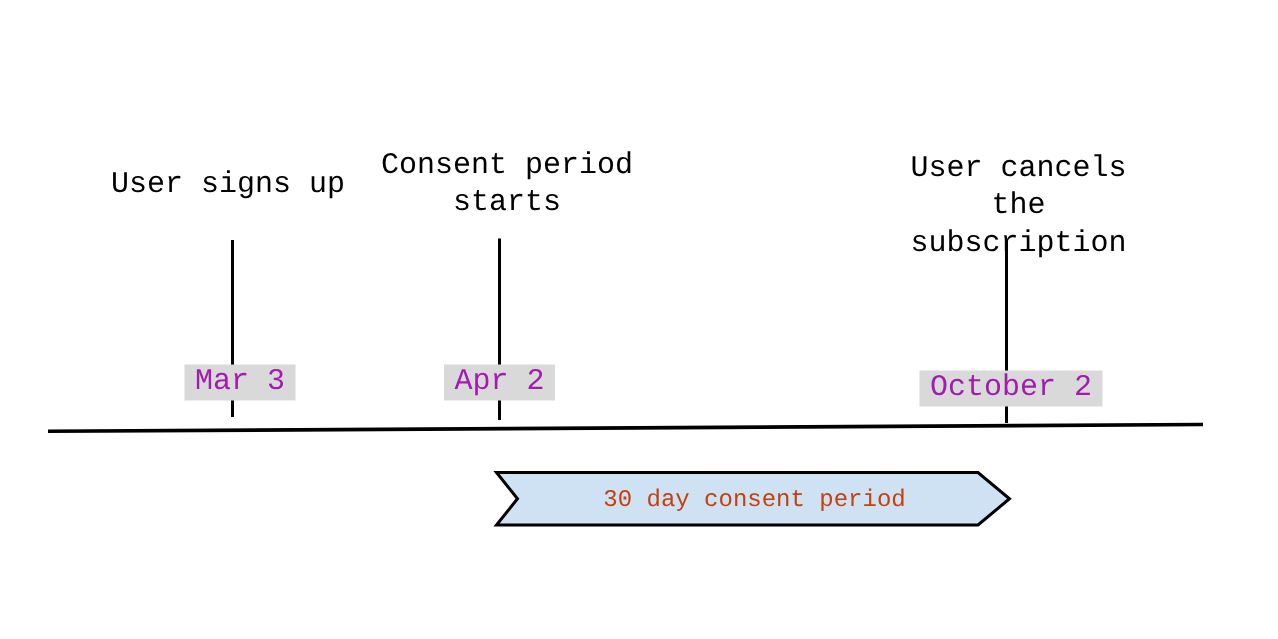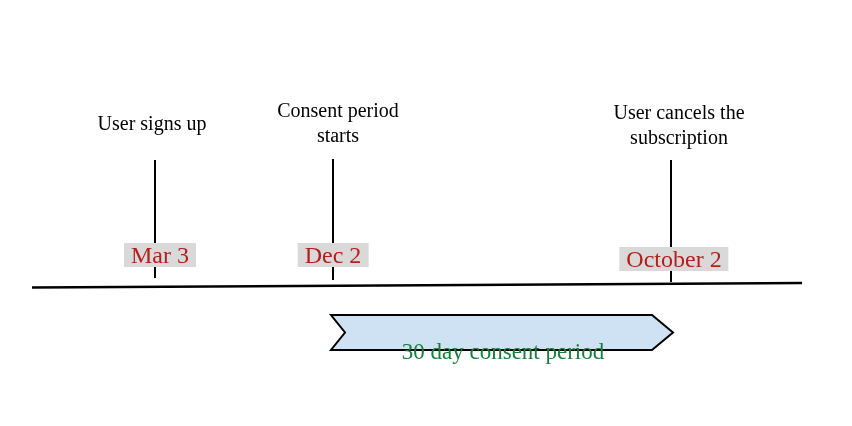--- a/index.html
+++ b/index.html
@@ -6,55 +6,54 @@
     margin: 0;
     padding: 0;
     background: #ffffff;
   }
   .canvas {
     position: relative;
     width: 852px;
     height: 426px;
     background: #ffffff;
     overflow: hidden;
-    font-family: Liberation Serif, serif;
+    font-family: Liberation Mono, monospace;
     color: #000000;
   }
   .layer-svg {
     position: absolute;
     left: 0;
     top: 0;
   }
   .event-label {
     position: absolute;
     transform: translateX(-50%);
     font-size: 20px;
     line-height: 25px;
     text-align: center;
     white-space: pre-line;
     color: #000000;
   }
   .date-label {
     position: absolute;
     transform: translateX(-50%);
-    font-size: 24px;
+    font-size: 20px;
     line-height: 24px;
     padding: 0 7px;
     background: #d9d9d9;
-    color: #b91c1c;
+    color: #a21caf;
     white-space: nowrap;
   }
   .banner-label {
     position: absolute;
     transform: translateX(-50%);
-    font-size: 23px;
+    font-size: 16px;
     line-height: 24px;
-    color: #15803d;
+    color: #c2410c;
     white-space: nowrap;
-    margin-top: 19px;
   }
 </style>
 </head>
 <body>
 
 <div class="canvas">
 
   <svg class="layer-svg" width="852" height="426" viewBox="0 0 852 426">
 
     <line x1="32" y1="287.5" x2="802" y2="283" stroke="#000000" stroke-width="2.5"></line>
@@ -66,18 +65,18 @@
     <polygon points="331,315 652,315 673,332.5 652,350 331,350 345,332.5" fill="#cfe2f3" stroke="#000000" stroke-width="2" stroke-linejoin="miter"></polygon>
   </svg>
 
   <div class="event-label" style="left:152px; top:111px;">User signs up</div>
   <div class="event-label" style="left:338px; top:98px;">Consent period
 starts</div>
   <div class="event-label" style="left:679px; top:100px;">User cancels the
 subscription</div>
 
   <div class="date-label" style="left:160px; top:243px;">Mar 3</div>
-  <div class="date-label" style="left:333px; top:243px;">Dec 2</div>
+  <div class="date-label" style="left:333px; top:243px;">Apr 2</div>
   <div class="date-label" style="left:674px; top:247px;">October 2</div>
 
   <div class="banner-label" style="left:503px; top:321px;">30 day consent period</div>
 
 </div>
 
 </body></html>

